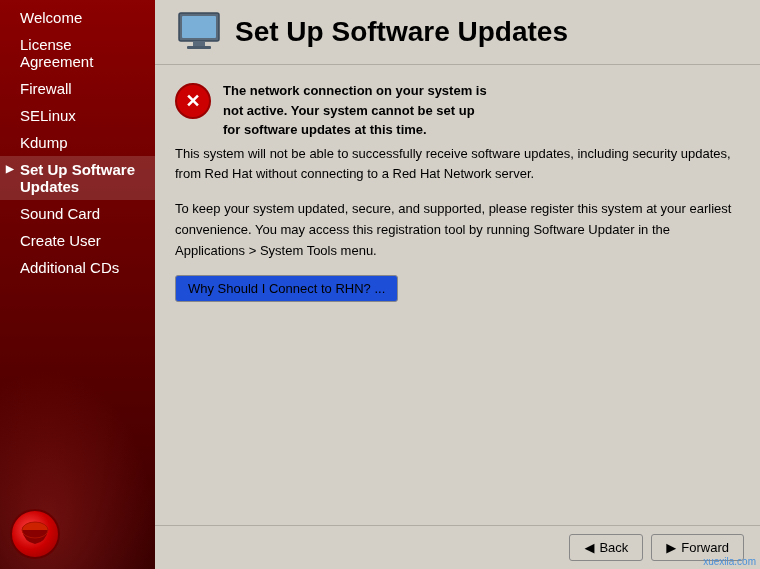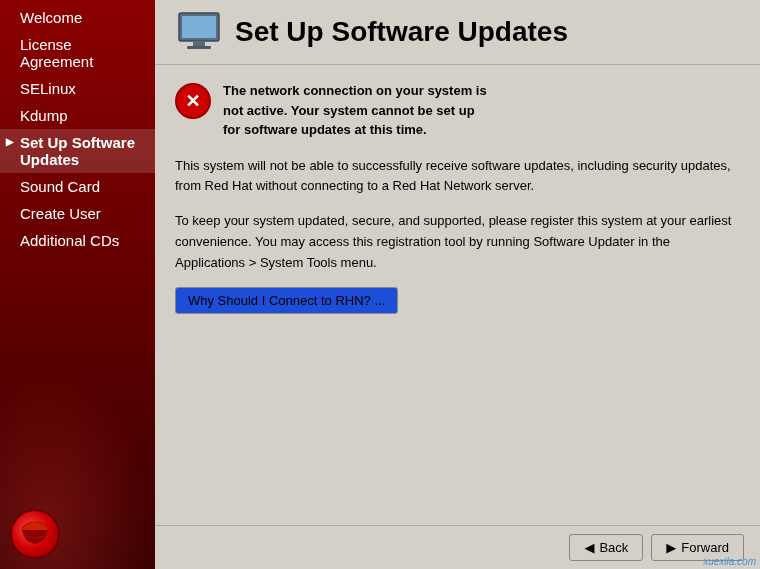--- a/index.html
+++ b/index.html
@@ -101,21 +101,21 @@
 
     .main-content {
       flex: 1;
       padding: 16px 20px;
       overflow-y: auto;
     }
 
     .warning-box {
       display: flex;
       align-items: flex-start;
-      margin-bottom: 16px;
+      margin-bottom: 4px;
     }
 
     .error-icon {
       width: 36px;
       height: 36px;
       min-width: 36px;
       background: #cc0000;
       border-radius: 50%;
       display: flex;
       align-items: center;
@@ -179,21 +179,20 @@
       border-top: 1px solid #b0aca4;
       position: relative;
     }
 
     .watermark {
       position: absolute;
       bottom: 2px;
       right: 4px;
       font-size: 10px;
       color: #4a90d9;
-      font-style: italic;
     }
 
     .nav-button {
       padding: 5px 14px;
       font-size: 13px;
       background: #d4d0c8;
       border: 1px solid #888;
       border-radius: 3px;
       cursor: pointer;
       display: inline-flex;
@@ -220,20 +219,23 @@
 <body>
 
 <aside class="sidebar">
   <div class="sidebar-bg-decoration"></div>
   <nav class="sidebar-nav">
     <div class="sidebar-item">
       <span>Welcome</span>
     </div>
     <div class="sidebar-item">
       <span>License Agreement</span>
+    </div>
+    <div class="sidebar-item">
+      <span>Firewall</span>
     </div>
     <div class="sidebar-item">
       <span>SELinux</span>
     </div>
     <div class="sidebar-item">
       <span>Kdump</span>
     </div>
     <div class="sidebar-item active">
       <span>Set Up Software Updates</span>
     </div>

